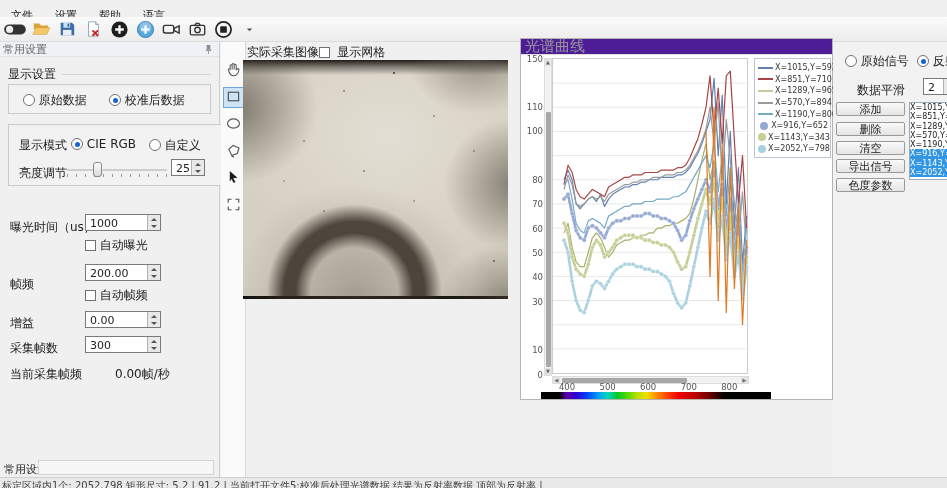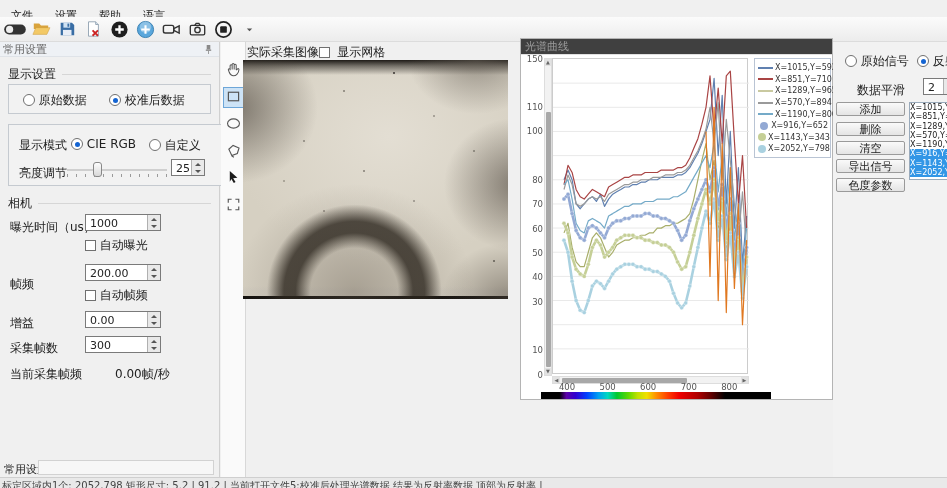--- a/index.html
+++ b/index.html
@@ -61,22 +61,22 @@
       radial-gradient(85px 72px at 100% 100%, rgba(78,70,60,0.5), rgba(78,70,60,0) 78%),
       linear-gradient(180deg, rgba(14,11,8,0.92) 0px, rgba(14,11,8,0.5) 6px, rgba(14,11,8,0) 15px),
       linear-gradient(0deg, rgba(8,6,4,0.95) 0 3px, rgba(205,200,190,0.45) 3px 9px, rgba(0,0,0,0) 13px),
       radial-gradient(210px 170px at 55% 32%, #e3ded3, #d6d0c2 75%);}
   .specks{position:absolute;left:0;top:0;width:2px;height:2px;background:rgba(40,35,30,.55);border-radius:50%;
     box-shadow:100px 30px rgba(40,35,30,.5),150px 12px rgba(20,18,15,.8),60px 80px rgba(40,35,30,.45),
     190px 55px rgba(40,35,30,.4),120px 110px rgba(40,35,30,.5),80px 150px rgba(40,35,30,.4),
     230px 90px rgba(40,35,30,.45),40px 120px rgba(40,35,30,.35),170px 140px rgba(40,35,30,.4),250px 200px rgba(30,26,22,.6);}
   
   .chart-panel{position:absolute;left:520px;top:38px;width:313px;height:362px;background:#fff;border:1px solid #b4b4b4;}
-  .cp-title{position:absolute;left:0;top:0;width:100%;height:16px;background:#404040;border-bottom:1px solid #e0e0e0;
-            font-size:11px;color:#9a9a9a;padding-left:4px;line-height:15px;}
+  .cp-title{position:absolute;left:0;top:0;width:100%;height:16px;background:#4c1d95;border-bottom:1px solid #e0e0e0;
+            font-size:15px;color:#9a9a9a;padding-left:4px;line-height:15px;}
   .plot{position:absolute;left:31px;top:19px;width:196px;height:316px;border:1px solid #cccccc;background:#fff;}
   .ylab{position:absolute;width:22px;text-align:right;font-size:8.5px;color:#555;}
   .xlab{position:absolute;font-size:8.5px;color:#555;transform:translateX(-50%);}
   .vscroll{position:absolute;left:23px;top:19px;width:8px;height:318px;background:#f2f2f2;border:1px solid #ddd;}
   .vscroll .a{position:absolute;left:0;width:6px;height:7px;background:#e2e2e2;font-size:5px;color:#666;text-align:center;line-height:7px;}
   .vscroll .thumb{position:absolute;left:0.5px;width:5px;background:#a8a8a8;border-radius:1px;}
   .hscroll{position:absolute;left:31px;top:337px;width:197px;height:8px;background:#f2f2f2;border:1px solid #ddd;}
   .hscroll .a{position:absolute;top:0;width:7px;height:6px;background:#e2e2e2;font-size:5px;color:#666;text-align:center;line-height:6px;}
   .hscroll .thumb{position:absolute;top:0.5px;height:5px;background:#a8a8a8;border-radius:1px;}
   .legend{position:absolute;left:233px;top:19px;width:77px;background:#fff;border:1px solid #b9c4d4;padding:3px 2px 2px 3px;}
@@ -225,23 +225,20 @@
           <div class="ticks"></div>
         <div class="thumb" style="left:26px;"></div>
       </div>
       <div class="spin" style="left:162px;top:34px;width:34px;">
         <div class="v">25</div>
         <div class="arr">
             <div class="up"></div>
             <div class="dn"></div>
           </div>
       </div>
-    </div>
-    <div class="section-h" style="top:153px;">
-      <span>相机</span>
     </div>
     <span class="lbl" style="left:10px;top:177px;">曝光时间（us）</span>
     <div class="spin" style="left:85px;top:172px;width:76px;">
       <div class="v">1000</div>
       <div class="arr">
           <div class="up"></div>
           <div class="dn"></div>
         </div>
     </div>
     <span class="lbl" style="left:85px;top:195px;"><span class="checkbox"></span> <span>自动曝光</span></span>

